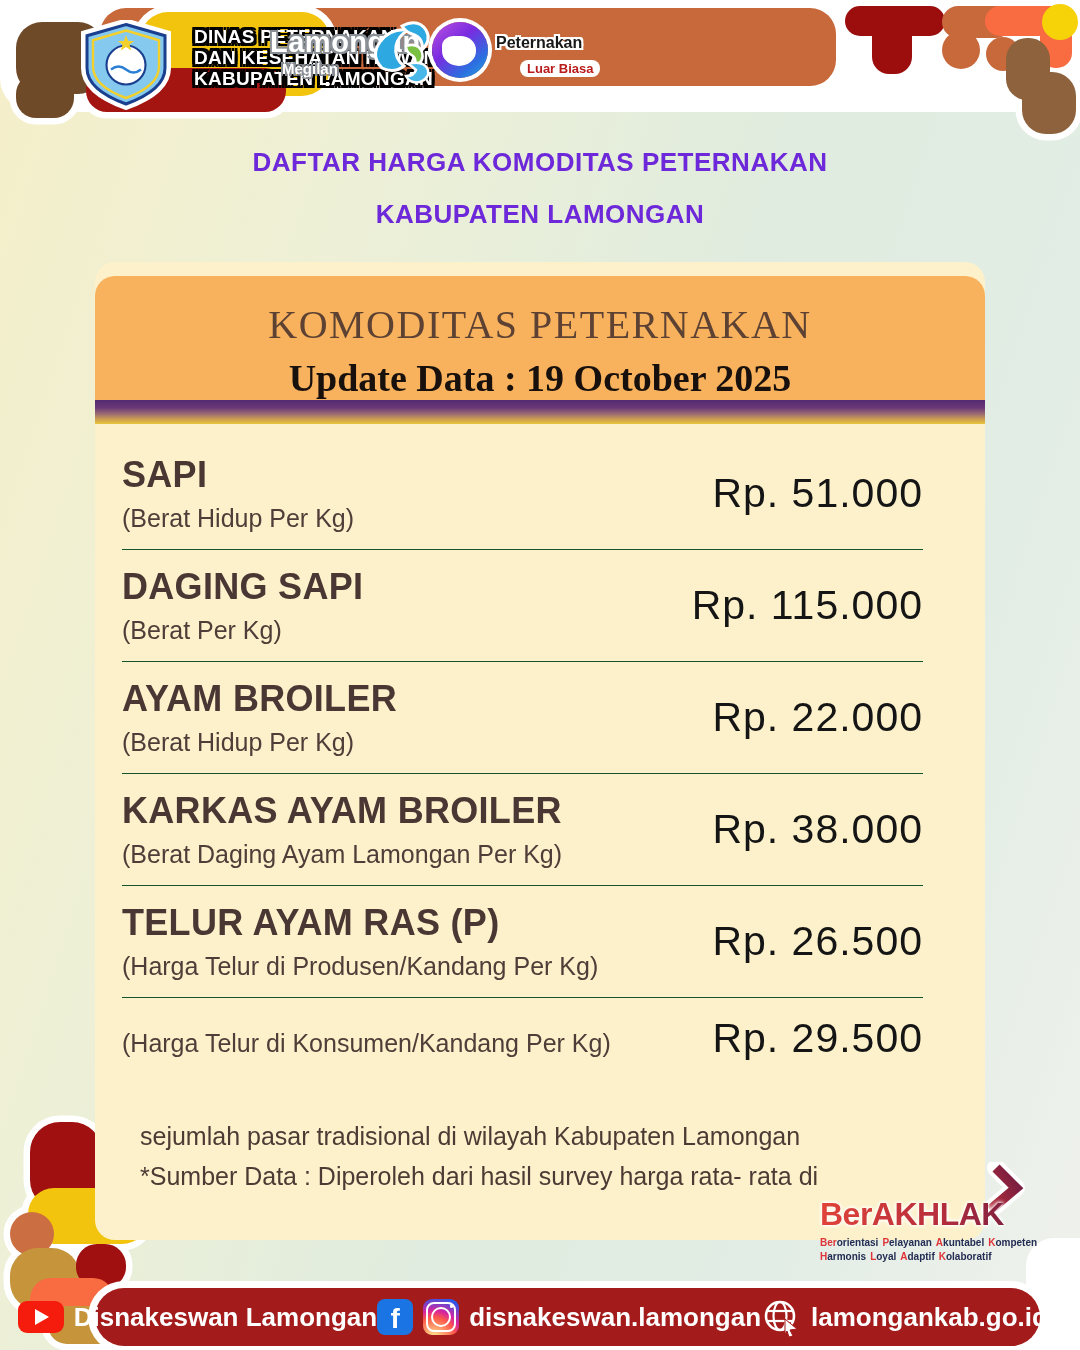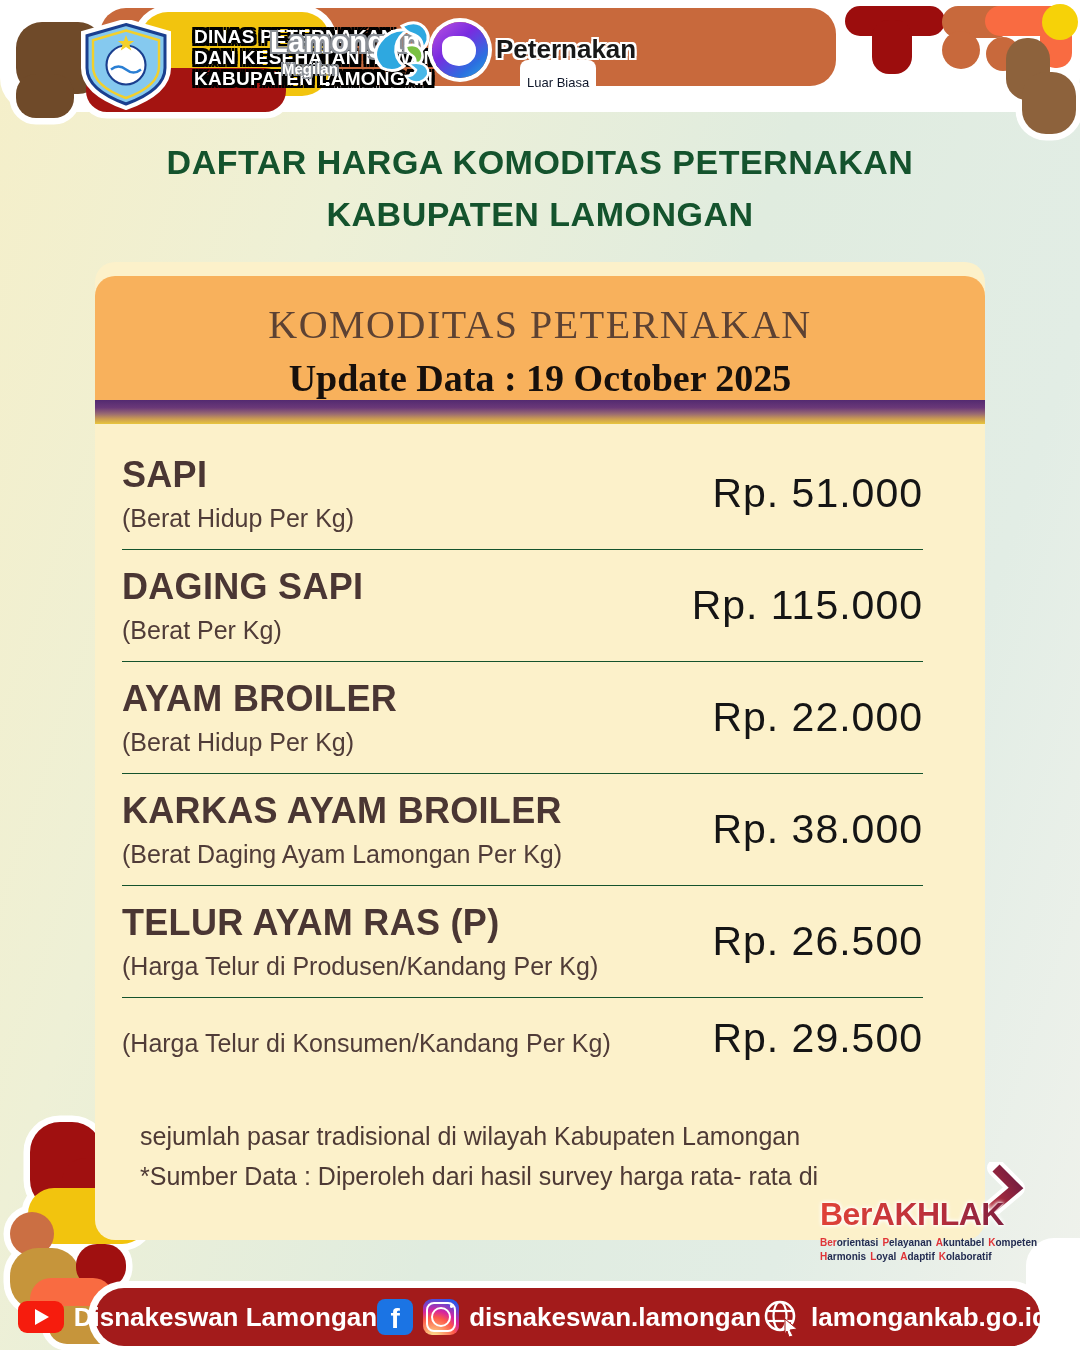--- a/index.html
+++ b/index.html
@@ -29,27 +29,27 @@
   .lam-sub{font-size:15px;font-weight:700;margin:1px 0 0 3px;
     text-shadow:-2px -2px 0 #8a8f96,2px -2px 0 #8a8f96,-2px 2px 0 #8a8f96,2px 2px 0 #8a8f96;padding-left:9px;}
   .wave-icon{position:absolute;left:92px;top:-10px;}
   
   .petlogo{left:432px;top:20px;z-index:5;}
   .pet-circle{position:absolute;left:0;top:2px;width:56px;height:56px;border-radius:50%;
     background:linear-gradient(140deg,#b44fe0 5%,#7a2be0 40%,#2b6fe0 75%,#29a8e0 100%);
     box-shadow:0 0 0 4px #fff;}
   .pet-animal{position:absolute;left:10px;top:14px;width:34px;height:30px;background:#fff;
     border-radius:40% 55% 60% 60%;}
-  .pet-title{position:absolute;left:64px;top:14px;font-size:26px;font-weight:800;color:#181818;white-space:nowrap;
+  .pet-title{position:absolute;left:64px;top:14px;font-size:16px;font-weight:800;color:#181818;white-space:nowrap;
     text-shadow:-2px -2px 0 #fff,2px -2px 0 #fff,-2px 2px 0 #fff,2px 2px 0 #fff,0 2px 0 #fff,0 -2px 0 #fff;}
-  .pet-sub{position:absolute;left:88px;top:40px;font-size:13px;font-weight:400;color:#0f172a;background:#ffffff;
-    padding:15px 7px;border-radius:8px;white-space:nowrap;}
+  .pet-sub{position:absolute;left:88px;top:40px;font-size:13px;font-weight:700;color:#b91c1c;background:#ffffff;
+    padding:1px 7px;border-radius:8px;white-space:nowrap;}
   
   .main-title{left:0;top:136px;width:1080px;text-align:center;z-index:4;
-    color:#14532d;font-size:34px;font-weight:600;line-height:52px;letter-spacing:.5px;}
+    color:#6d28d9;font-size:26px;font-weight:600;line-height:52px;letter-spacing:.5px;}
   
   .card{left:95px;top:262px;width:890px;height:978px;z-index:4;border-radius:20px;background:#fcf1ca;}
   .card-head{position:absolute;left:0;top:14px;width:100%;height:138px;background:#f8b15c;border-radius:20px 20px 0 0;
     text-align:center;font-family:"Liberation Serif", serif;}
   .card-heading{margin-top:25px;font-size:40px;letter-spacing:1.5px;color:#5d4233;}
   .card-update{margin-top:8px;font-size:38px;font-weight:700;color:#17100c;}
   .card-stripe{position:absolute;left:0;top:138px;width:100%;height:24px;
     background:linear-gradient(180deg,#532a70 0%,#6a3878 32%,#9a6b72 58%,#c99a52 78%,#e9c63d 100%);}
   .rows{position:absolute;left:27px;right:62px;top:176px;}
   .row{display:flex;justify-content:space-between;align-items:center;padding:17px 0;}

